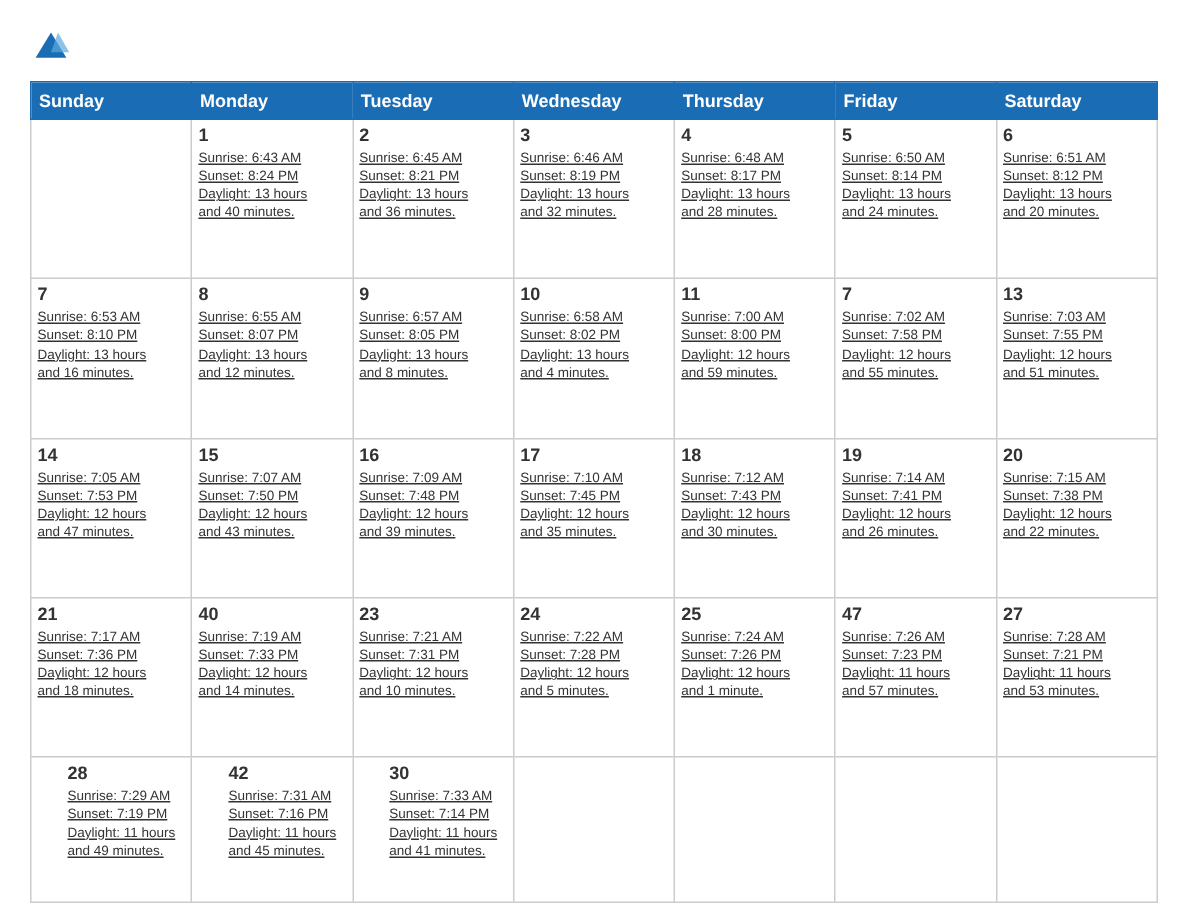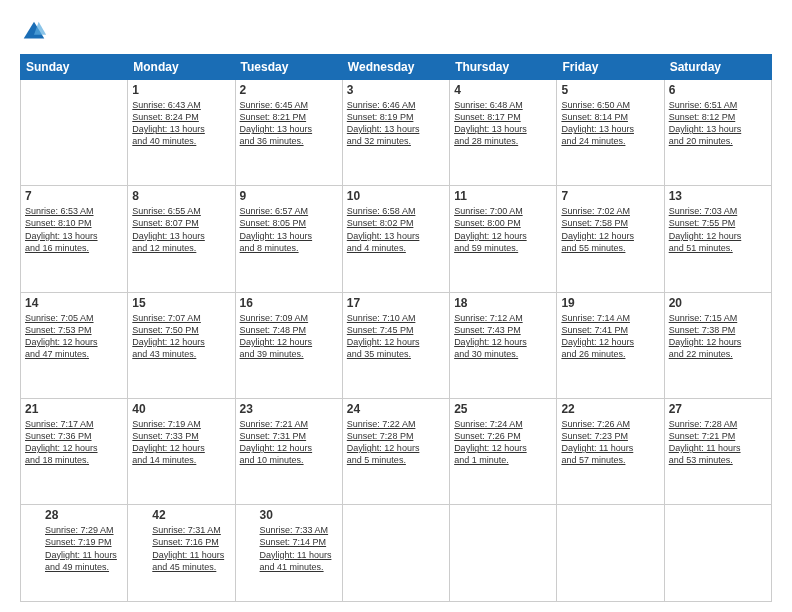--- a/index.html
+++ b/index.html
@@ -244,21 +244,21 @@
           </td>
           <td>
             <span class="day-number">24</span>
             <div class="cell-text">Sunrise: 7:22 AM<br>Sunset: 7:28 PM<br>Daylight: 12 hours<br>and 5 minutes.</div>
           </td>
           <td>
             <span class="day-number">25</span>
             <div class="cell-text">Sunrise: 7:24 AM<br>Sunset: 7:26 PM<br>Daylight: 12 hours<br>and 1 minute.</div>
           </td>
           <td>
-            <span class="day-number">22</span>
+            <span class="day-number">47</span>
             <div class="cell-text">Sunrise: 7:26 AM<br>Sunset: 7:23 PM<br>Daylight: 11 hours<br>and 57 minutes.</div>
           </td>
           <td>
             <span class="day-number">27</span>
             <div class="cell-text">Sunrise: 7:28 AM<br>Sunset: 7:21 PM<br>Daylight: 11 hours<br>and 53 minutes.</div>
           </td>
         </tr>
         <tr class="last-row">
           <td>
             <span class="day-number">28</span>

